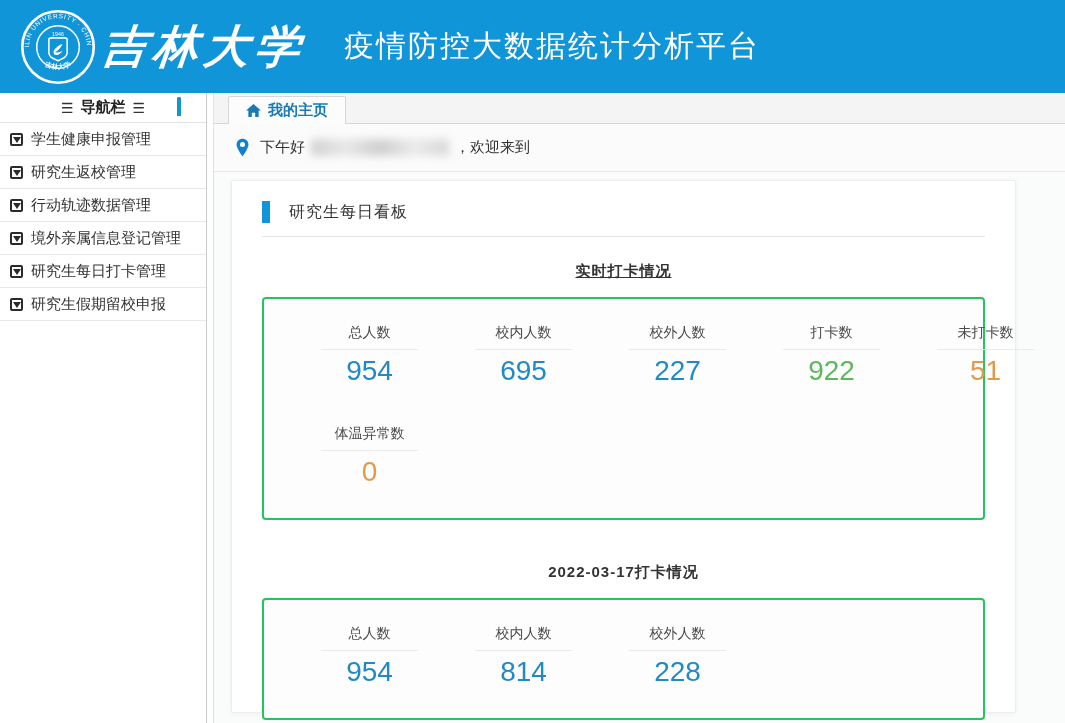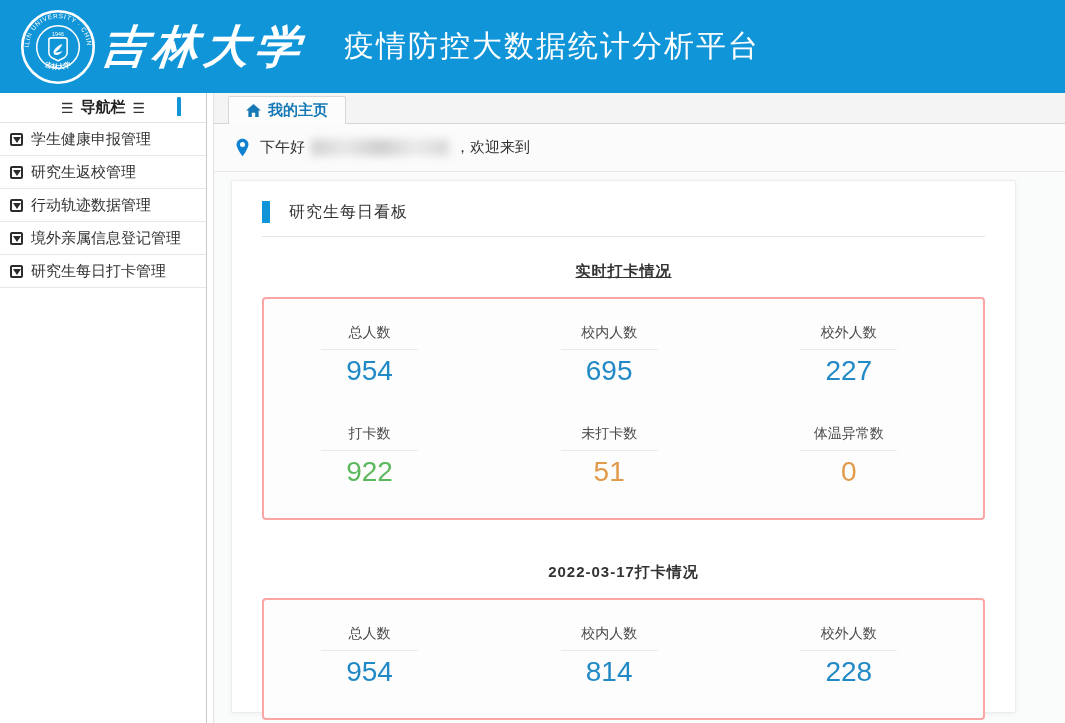--- a/index.html
+++ b/index.html
@@ -62,23 +62,23 @@
     box-shadow:0 1px 4px rgba(0,0,0,.05); padding:20px 30px 14px 30px; }
   .card-title-row { display:flex; align-items:center; }
   .accent-bar { width:8px; height:22px; background:#1095d9; flex-shrink:0; }
   .card-title { font-size:16px; font-weight:normal; color:#333; margin-left:19px; letter-spacing:1px; }
   .card-divider { border-bottom:1px solid #e4e4e4; margin-top:13px; }
 
   .section-title { text-align:center; font-size:15px; font-weight:bold; color:#333;
     letter-spacing:1px; }
   .sec1 .section-title { margin-top:25px;text-decoration:underline; }
   .sec2 .section-title { margin-top:43px; }
-  .stats-panel { border:2px solid #fca5a5; border-radius:4px; background:#fdfdfd;
+  .stats-panel { border:2px solid #22c55e; border-radius:4px; background:#fdfdfd;
     margin-top:16px; padding:25px 0 30px 0; display:grid;
-    grid-template-columns:repeat(3,1fr); row-gap:38px; }
+    grid-template-columns:repeat(5,1fr); row-gap:38px; }
   .stat-cell { display:flex; justify-content:flex-start; padding-left:57px; }
   .stat { text-align:center; min-width:97px; }
   .stat-label { font-size:14px; color:#4a4a4a; padding-bottom:7px;
     border-bottom:1px solid #ebebeb; white-space:nowrap; }
   .stat-value { font-size:28px; padding-top:5px; }
   .c-blue { color:#2289c7; }
   .c-green { color:#5cb85c; }
   .c-orange { color:#e09a4a; }
 </style>
 </head>
@@ -132,20 +132,24 @@
         <span class="nav-label">行动轨迹数据管理</span>
       </div>
       <div class="nav-item">
         <span class="dd-icon"></span>
         <span class="nav-label">境外亲属信息登记管理</span>
       </div>
       <div class="nav-item">
         <span class="dd-icon"></span>
         <span class="nav-label">研究生每日打卡管理</span>
       </div>
+      <div class="nav-item">
+        <span class="dd-icon"></span>
+        <span class="nav-label">研究生假期留校申报</span>
+      </div>
     </div>
 
     <div class="main">
 
       <div class="tabstrip">
         <div class="tab">
           <svg class="home-icon" viewBox="0 0 16 15">
             <path d="M8,0 L16,7 L13.5,7 L13.5,14 L9.8,14 L9.8,9.5 L6.2,9.5 L6.2,14 L2.5,14 L2.5,7 L0,7 Z" fill="#1779b5"></path>
           </svg>
           <span class="tab-label">我的主页</span>

